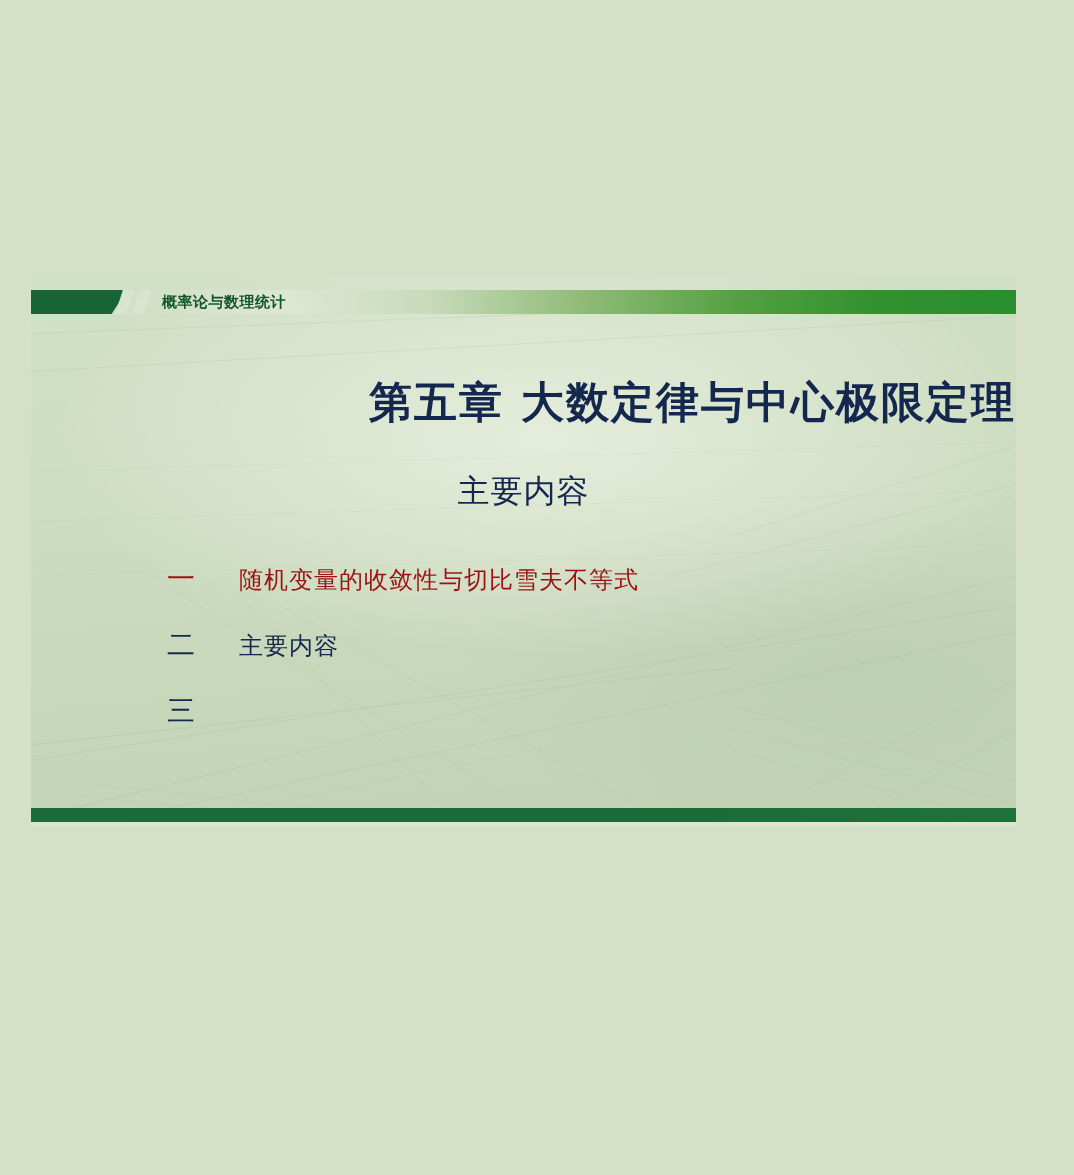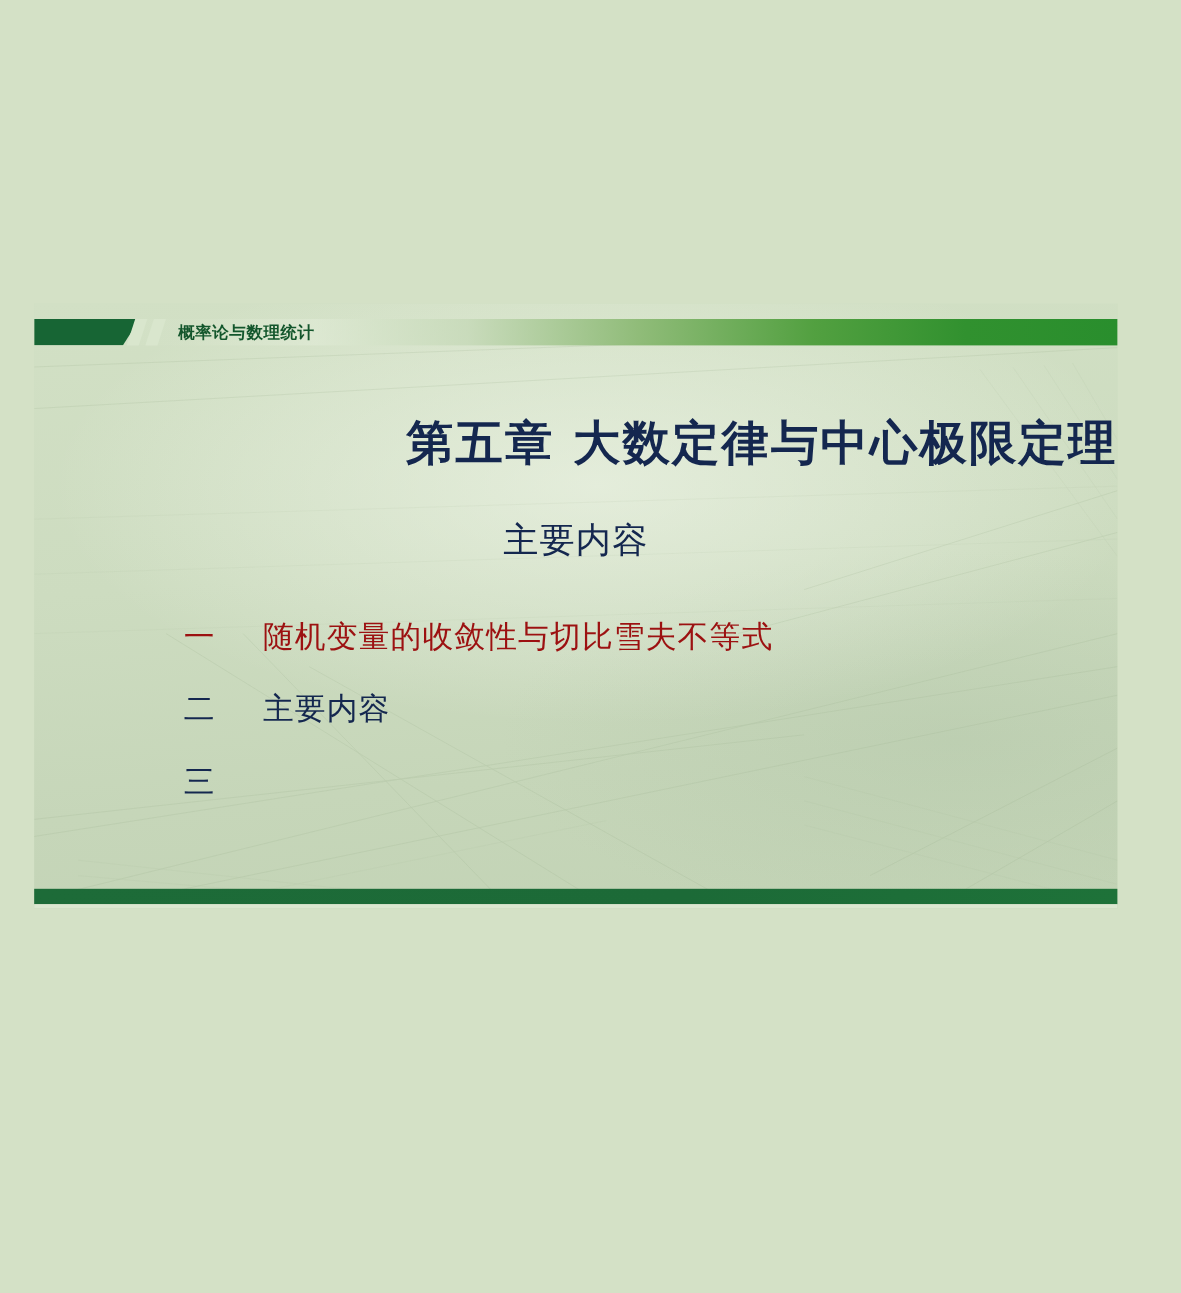--- a/index.html
+++ b/index.html
@@ -152,21 +152,21 @@
     height: 66px;
     white-space: nowrap;
   }
   .agenda-num {
     width: 72px;
     flex: 0 0 72px;
     font-size: 28px;
     letter-spacing: 1px;
   }
   .agenda-label {
-    font-size: 28px;
+    font-size: 24px;
     letter-spacing: 1px;
   }
   .agenda-row.nav  .agenda-num,
   .agenda-row.nav  .agenda-label { color: #14274f; }
   .agenda-row.hl   .agenda-num,
   .agenda-row.hl   .agenda-label { color: #9c1111; }
 </style>
 </head>
 <body>
 

